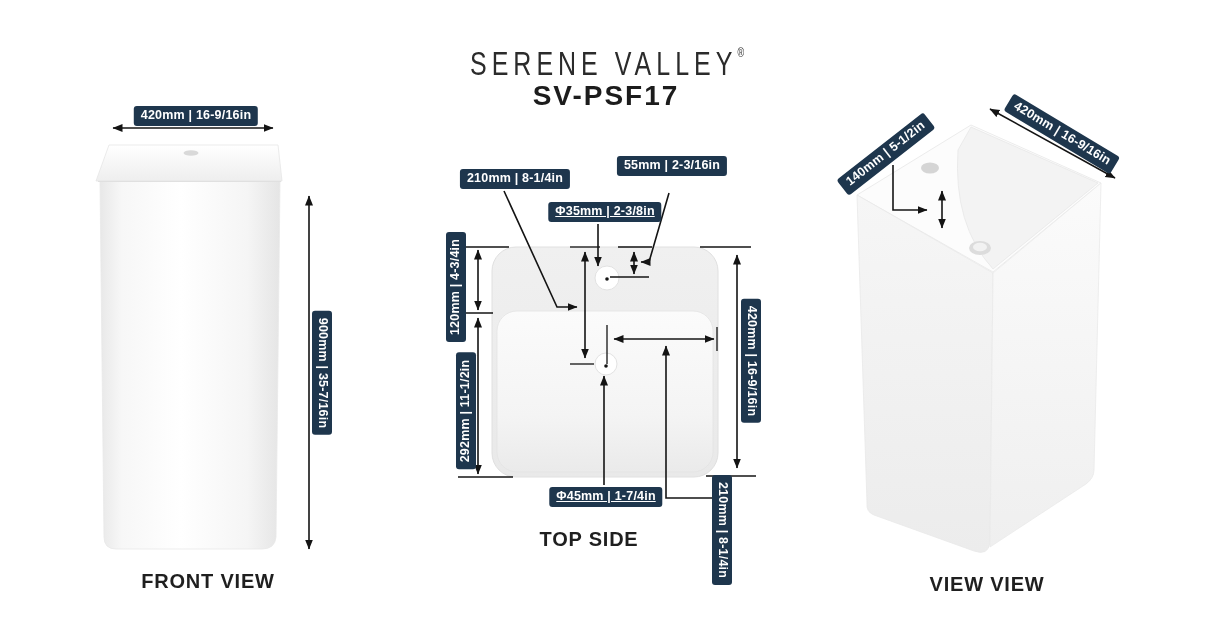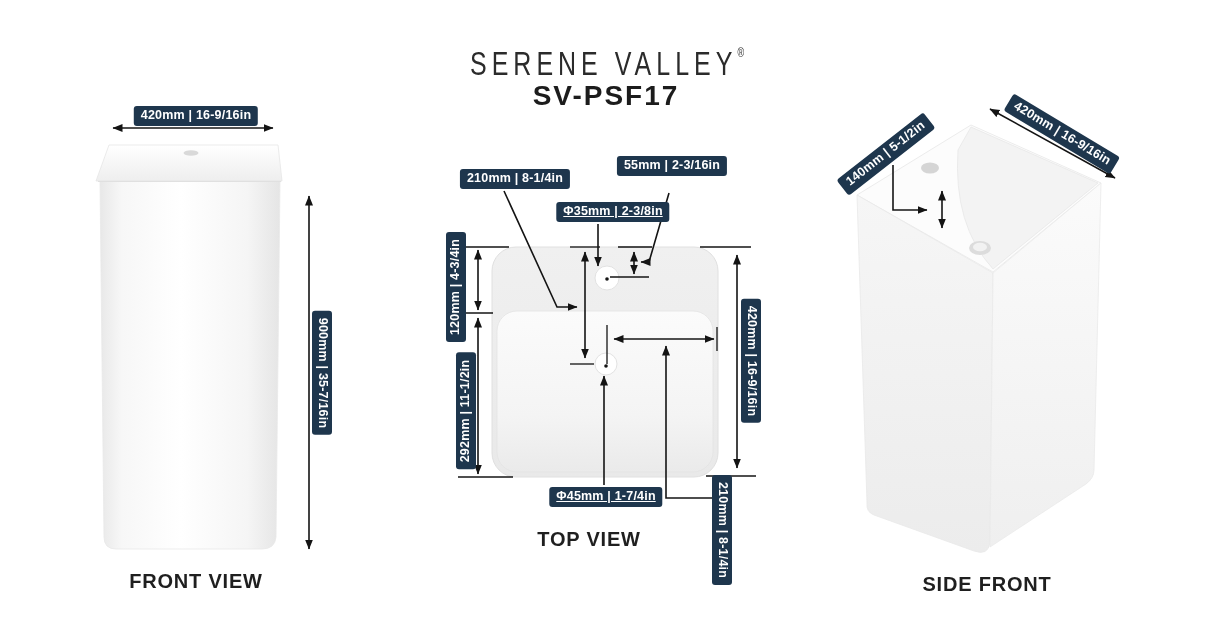--- a/index.html
+++ b/index.html
@@ -178,29 +178,29 @@
       <line x1="570" y1="364" x2="594" y2="364"></line>
       <line x1="607" y1="325" x2="607" y2="364"></line>
     </g>
   </svg>
 
   <div class="center brand-logo" style="left:607px; top:64px;"><span class="stretch"><span>SERENE VALLEY</span><sup class="brand-reg">®</sup></span></div>
   <div class="center brand-model" style="left:606px; top:96px;">SV-PSF17</div>
 
   <div class="center dim-label" style="left:196px; top:116px;">420mm | 16-9/16in</div>
   <div class="center dim-label rot90" style="left:322px; top:373px;">900mm | 35-7/16in</div>
-  <div class="center view-title" style="left:196px; top:581px;">FRONT VIEW</div>
+  <div class="center view-title" style="left:208px; top:581px;">FRONT VIEW</div>
 
   <div class="center dim-label" style="left:515px; top:179px;">210mm | 8-1/4in</div>
   <div class="center dim-label" style="left:672px; top:166px;">55mm | 2-3/16in</div>
-  <div class="center dim-label underlined" style="left:605px; top:212px;margin-left:8px;">Φ35mm | 2-3/8in</div>
+  <div class="center dim-label underlined" style="left:605px; top:212px;">Φ35mm | 2-3/8in</div>
   <div class="center dim-label rot-90" style="left:456px; top:287px;">120mm | 4-3/4in</div>
   <div class="center dim-label rot-90" style="left:466px; top:411px;">292mm | 11-1/2in</div>
   <div class="center dim-label rot90" style="left:751px; top:361px;">420mm | 16-9/16in</div>
   <div class="center dim-label underlined" style="left:606px; top:497px;">Φ45mm | 1-7/4in</div>
   <div class="center dim-label rot90" style="left:722px; top:530px;">210mm | 8-1/4in</div>
-  <div class="center view-title" style="left:589px; top:539px;">TOP VIEW</div>
+  <div class="center view-title" style="left:589px; top:539px;">TOP SIDE</div>
 
   <div class="center dim-label rot-38" style="left:886px; top:154px;">140mm | 5-1/2in</div>
   <div class="center dim-label rot31" style="left:1062px; top:134px;">420mm | 16-9/16in</div>
-  <div class="center view-title" style="left:987px; top:584px;">SIDE FRONT</div>
+  <div class="center view-title" style="left:987px; top:584px;">VIEW VIEW</div>
 
 </div>
 
 </body></html>

